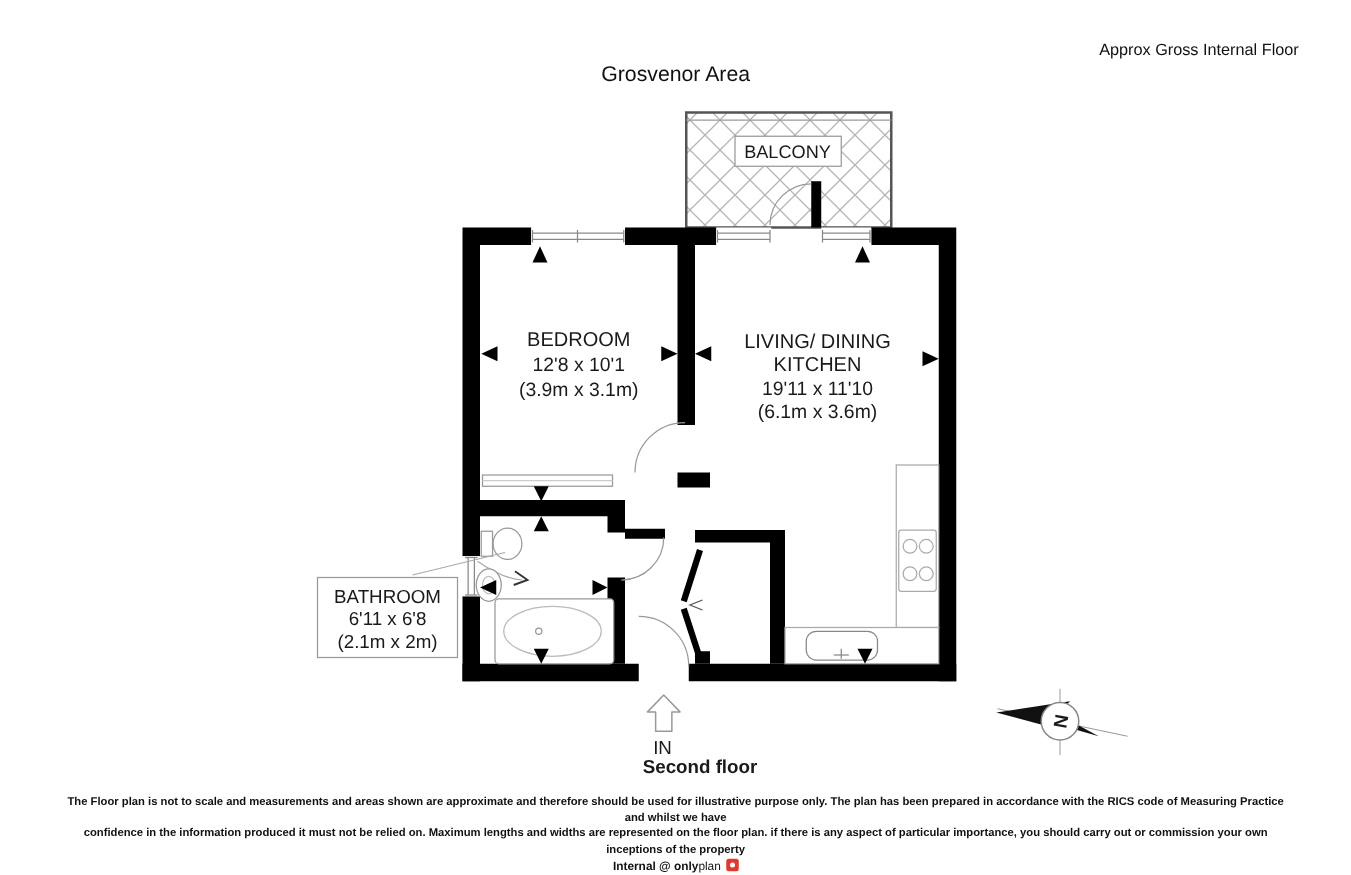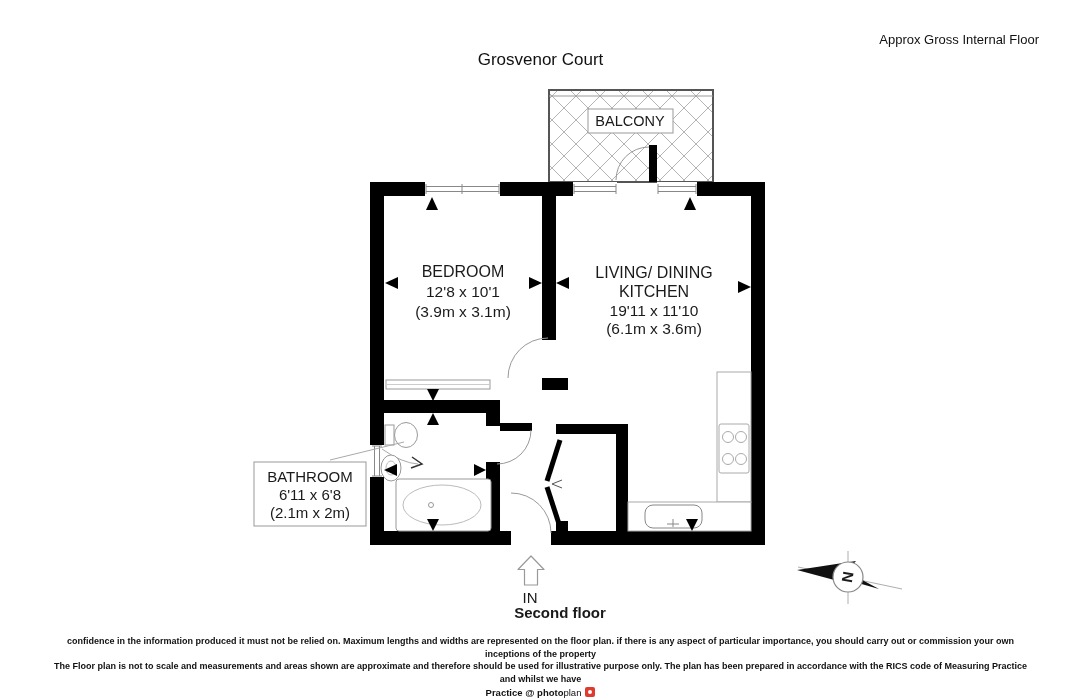--- a/index.html
+++ b/index.html
@@ -20,21 +20,21 @@
   .cam{display:inline-block;width:10px;height:10px;background:#e0392e;border-radius:2px;
        vertical-align:-1px;margin-left:4px;position:relative;}
   .cam::after{content:"";position:absolute;left:3px;top:3px;width:4px;height:4px;
        border-radius:50%;background:#fff;}
 </style>
 </head>
 <body>
 
 <div class="page">
 
-  <div class="title">Grosvenor Court</div>
+  <div class="title">Grosvenor Area</div>
   <div class="area">
     <div class="lbl">Approx Gross Internal Floor</div>
   </div>
 
   <div class="svgwrap">
   <svg width="1081" height="700" viewBox="0 0 1081 700">
     <defs>
       <pattern id="xhatch" width="24" height="24" patternUnits="userSpaceOnUse">
         <path d="M0,0 L24,24 M24,0 L0,24" stroke="#b4b4b4" stroke-width="1" fill="none"></path>
       </pattern>
@@ -196,18 +196,18 @@
       <line x1="798" y1="567" x2="902" y2="589" stroke="#999" stroke-width="0.8"></line>
       <polygon points="797,570 856,561 838,581" fill="#111"></polygon>
       <polygon points="840,568 879,589 851,581" fill="#111"></polygon>
       <circle cx="848" cy="577" r="15" fill="#fff" stroke="#888" stroke-width="1.2"></circle>
       <text x="848" y="577" font-size="15" font-weight="bold" text-anchor="middle" dominant-baseline="central" transform="rotate(100 848 577)" fill="#222">N</text>
     </g>
   </svg>
   </div>
 
   <div class="footer">
+    <div>The Floor plan is not to scale and measurements and areas shown are approximate and therefore should be used for illustrative purpose only. The plan has been prepared in accordance with the RICS code of Measuring Practice and whilst we have</div>
     <div>confidence in the information produced it must not be relied on. Maximum  lengths and widths are represented on the floor plan. if there is any aspect of particular importance, you should carry out or commission your own inceptions of the property</div>
-    <div>The Floor plan is not to scale and measurements and areas shown are approximate and therefore should be used for illustrative purpose only. The plan has been prepared in accordance with the RICS code of Measuring Practice and whilst we have</div>
-    <div class="copy"><span>Practice @ </span><span>photo</span><span class="brand-light">plan</span><span class="cam"></span></div>
+    <div class="copy"><span>Internal @ </span><span>only</span><span class="brand-light">plan</span><span class="cam"></span></div>
   </div>
 
 </div>
 
 </body></html>

